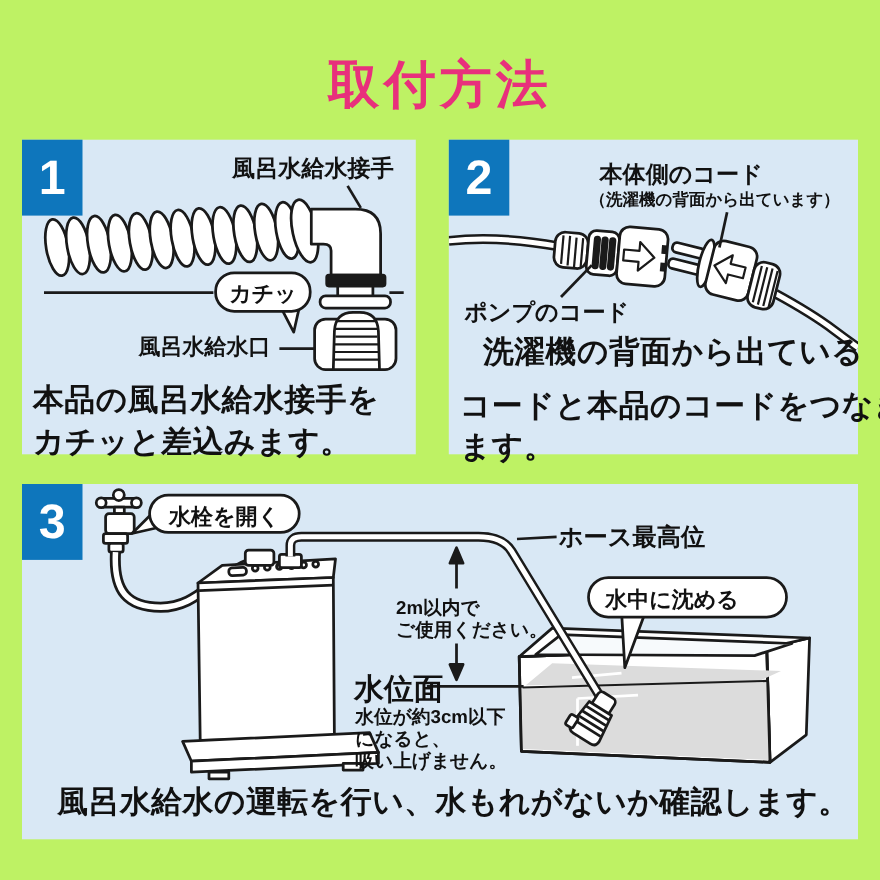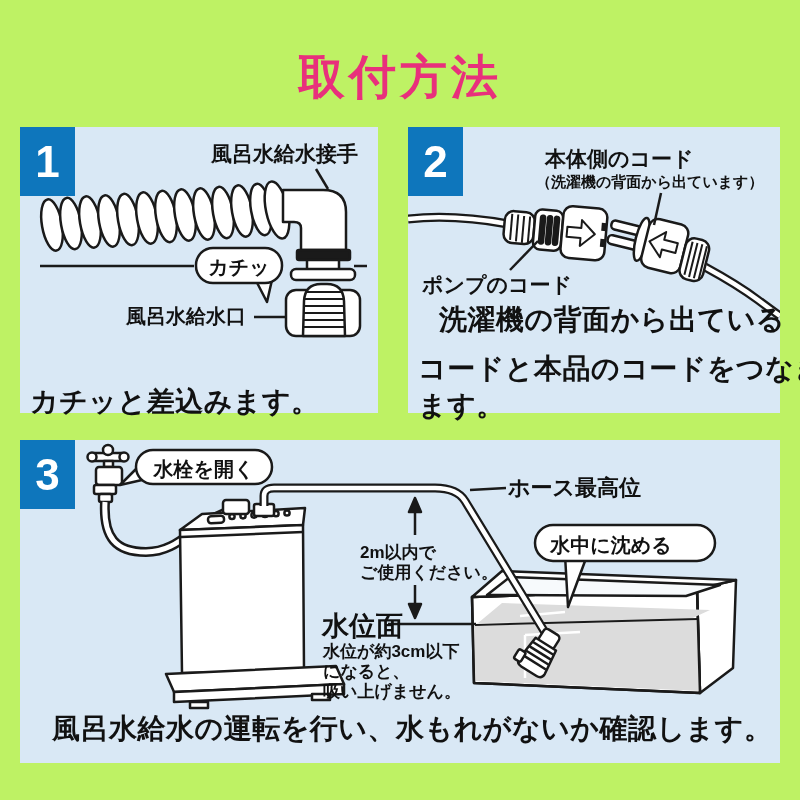--- a/index.html
+++ b/index.html
@@ -75,20 +75,21 @@
         <g>
           <polygon points="232,146 254,144 247,175"></polygon>
           <rect x="176" y="121" width="86" height="35" rx="17"></rect>
         </g>
       </g>
     </svg>
     <div class="num">1</div>
     <div class="lbl" style="left:150px;top:15px;width:188px;text-align:right;font-size:21px;">風呂水給水接手</div>
     <div class="bubtxt" style="left:176px;top:127px;width:86px;font-size:20px;">カチッ</div>
     <div class="lbl" style="left:106px;top:178px;font-size:20px;">風呂水給水口</div>
+    <div class="cap" style="left:10px;top:218px;">本品の風呂水給水接手を</div>
     <div class="cap" style="left:10px;top:256px;font-family:Liberation Serif, serif;">カチッと差込みます。</div>
   </div>
 
   <div class="panel p2">
     <svg class="illus" width="372" height="286" viewBox="0 0 372 286">
       <g stroke="#1a1a1a" stroke-width="2.5" fill="none" stroke-linejoin="round">
 
         <g>
           <path d="M0,92 Q45,87 100,97" stroke-width="9"></path>
           <path d="M0,92 Q45,87 100,97" stroke="#ffffff" stroke-width="4.5"></path>

